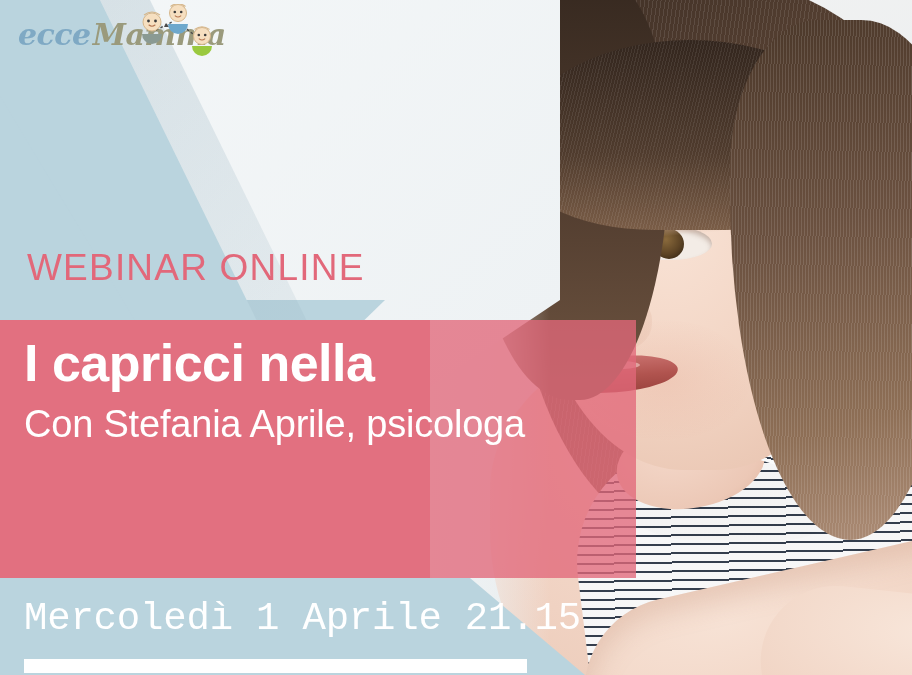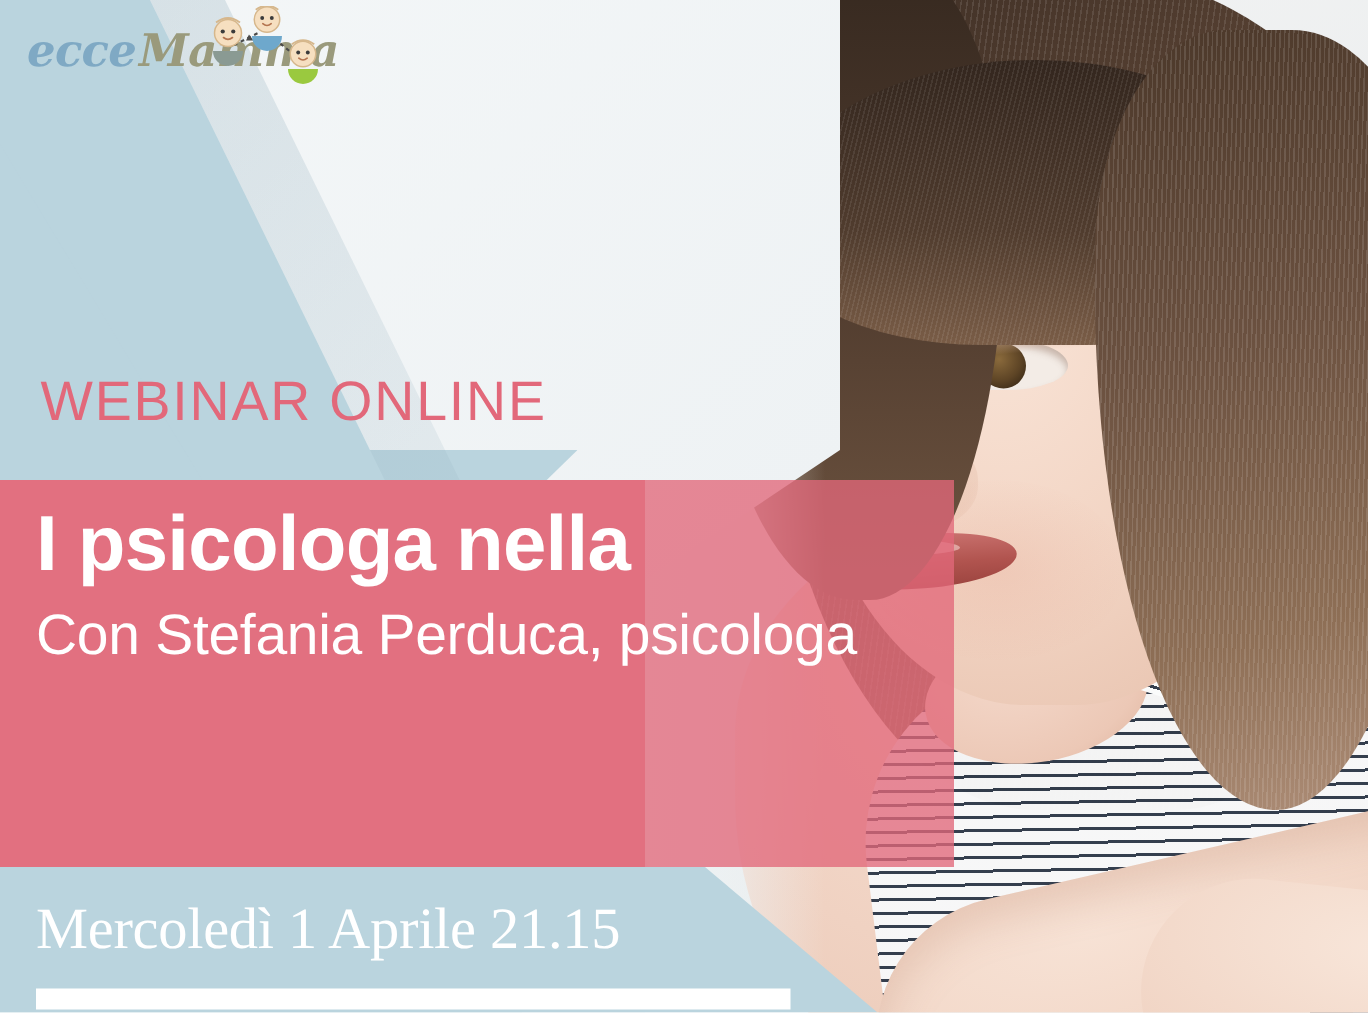--- a/index.html
+++ b/index.html
@@ -410,21 +410,21 @@
     letter-spacing: -0.2px;
     white-space: nowrap;
   }
 
   
   .date-line {
     position: absolute;
     left: 24px;
     top: 600px;
     color: #ffffff;
-    font-family: Liberation Serif, serif;
+    font-family: Liberation Mono, monospace;
     font-weight: 400;
     font-size: 39px;
     line-height: 1;
     letter-spacing: -0.2px;
     white-space: nowrap;
   }
   .white-bar {
     position: absolute;
     left: 24px;
     top: 659px;
@@ -510,20 +510,20 @@
       </g>
     </svg>
   </div>
 
   <div class="kicker">WEBINAR ONLINE</div>
 
   <div class="pink-banner-solid"></div>
   <div class="pink-banner"></div>
 
   <div class="banner-text">
-    <div class="title">I psicologa nella</div>
-    <div class="subtitle">Con Stefania Perduca, psicologa</div>
+    <div class="title">I capricci nella</div>
+    <div class="subtitle">Con Stefania Aprile, psicologa</div>
   </div>
 
   <div class="date-line">Mercoledì 1 Aprile 21.15</div>
   <div class="white-bar"></div>
 
 </div>
 
 </body></html>

